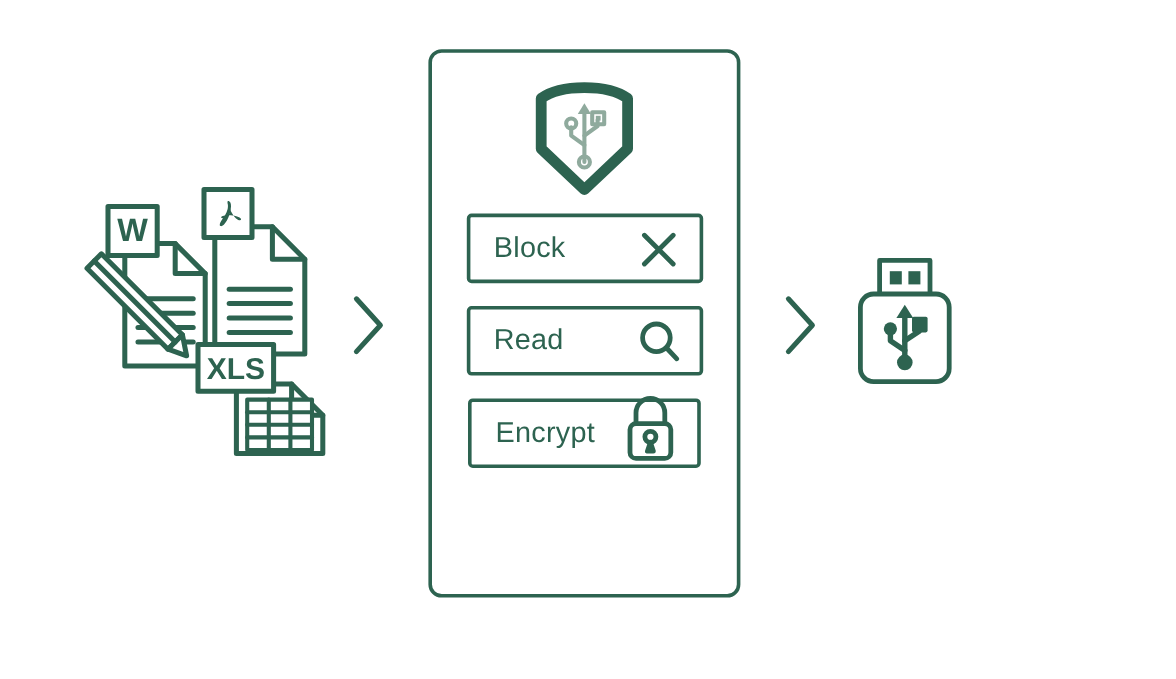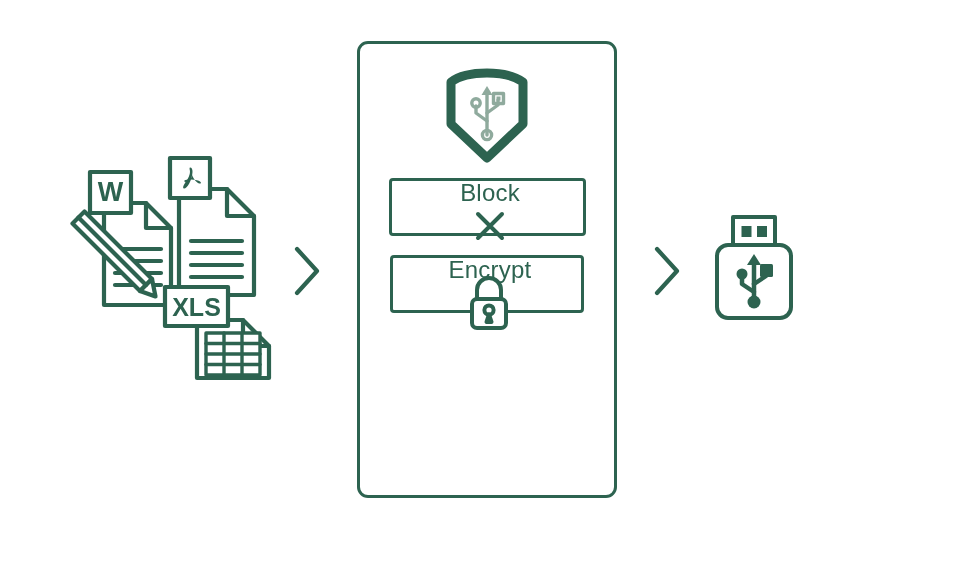--- a/index.html
+++ b/index.html
@@ -74,21 +74,20 @@
     width: 197px;
     height: 58px;
     border: 3px solid #2d6350;
     border-radius: 4px;
     box-sizing: border-box;
     background: #ffffff;
     display: flex;
     align-items: center;
     justify-content: space-between;
     padding: 0 14px 0 20px;
-    flex-direction: column;
   }
   .action-btn:last-child { margin-bottom: 0; }
   .action-btn.narrow { width: 194px; }
   .action-label {
     font-family: "Liberation Sans", sans-serif;
     font-size: 24px;
     letter-spacing: 0.2px;
     color: #2d6350;
     line-height: 1;
     white-space: nowrap;
@@ -225,20 +224,29 @@
 
       <div class="action-btn">
         <span class="action-label">Block</span>
         <span class="action-icon">
           <svg width="40" height="40" viewBox="0 0 40 40">
             <path d="M 8 9 L 32 33 M 32 9 L 8 33" fill="none" stroke="#2d6350" stroke-width="4" stroke-linecap="round"></path>
           </svg>
         </span>
       </div>
 
+      <div class="action-btn">
+        <span class="action-label">Read</span>
+        <span class="action-icon">
+          <svg width="40" height="40" viewBox="0 0 40 40">
+            <circle cx="18" cy="17.5" r="11.5" fill="none" stroke="#2d6350" stroke-width="4"></circle>
+            <line x1="26.5" y1="26" x2="35" y2="35" stroke="#2d6350" stroke-width="4" stroke-linecap="round"></line>
+          </svg>
+        </span>
+      </div>
 
 
       <div class="action-btn narrow">
         <span class="action-label">Encrypt</span>
         <span class="action-icon lock">
           <svg width="46" height="56" viewBox="0 0 46 56">
             <g fill="none" stroke="#2d6350" stroke-width="4" stroke-linecap="round" stroke-linejoin="round">
               <path d="M 11 24 L 11 14 A 12 12 0 0 1 35 14 L 35 24"></path>
               <rect x="6" y="23" width="34" height="29" rx="5" fill="#ffffff"></rect>
               <circle cx="23" cy="34" r="4.6"></circle>

